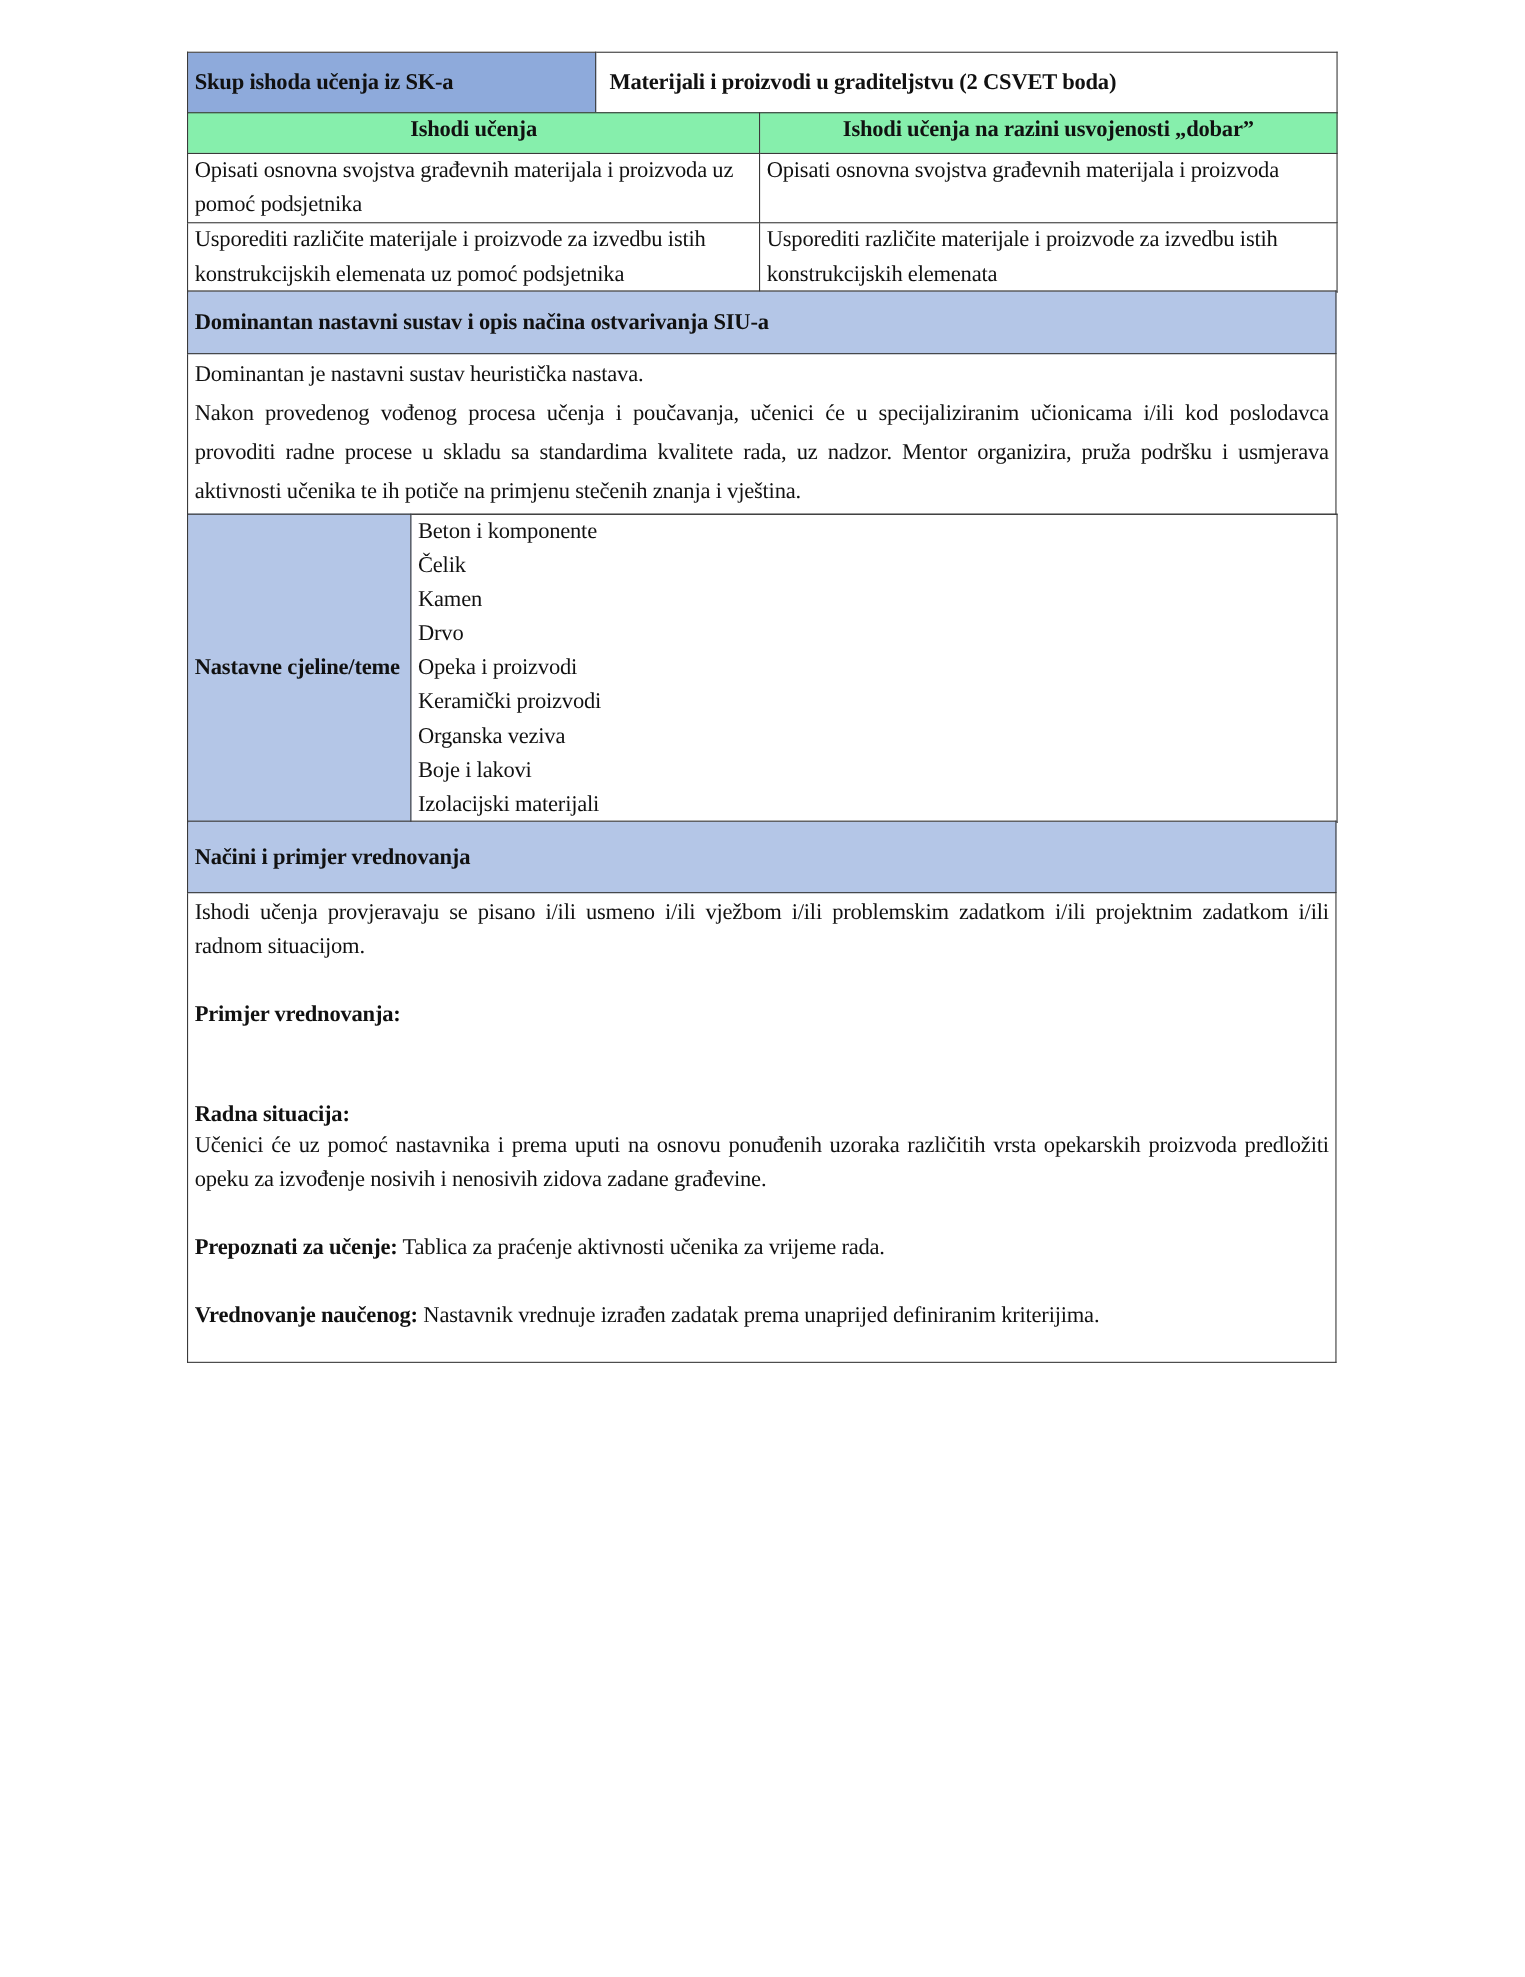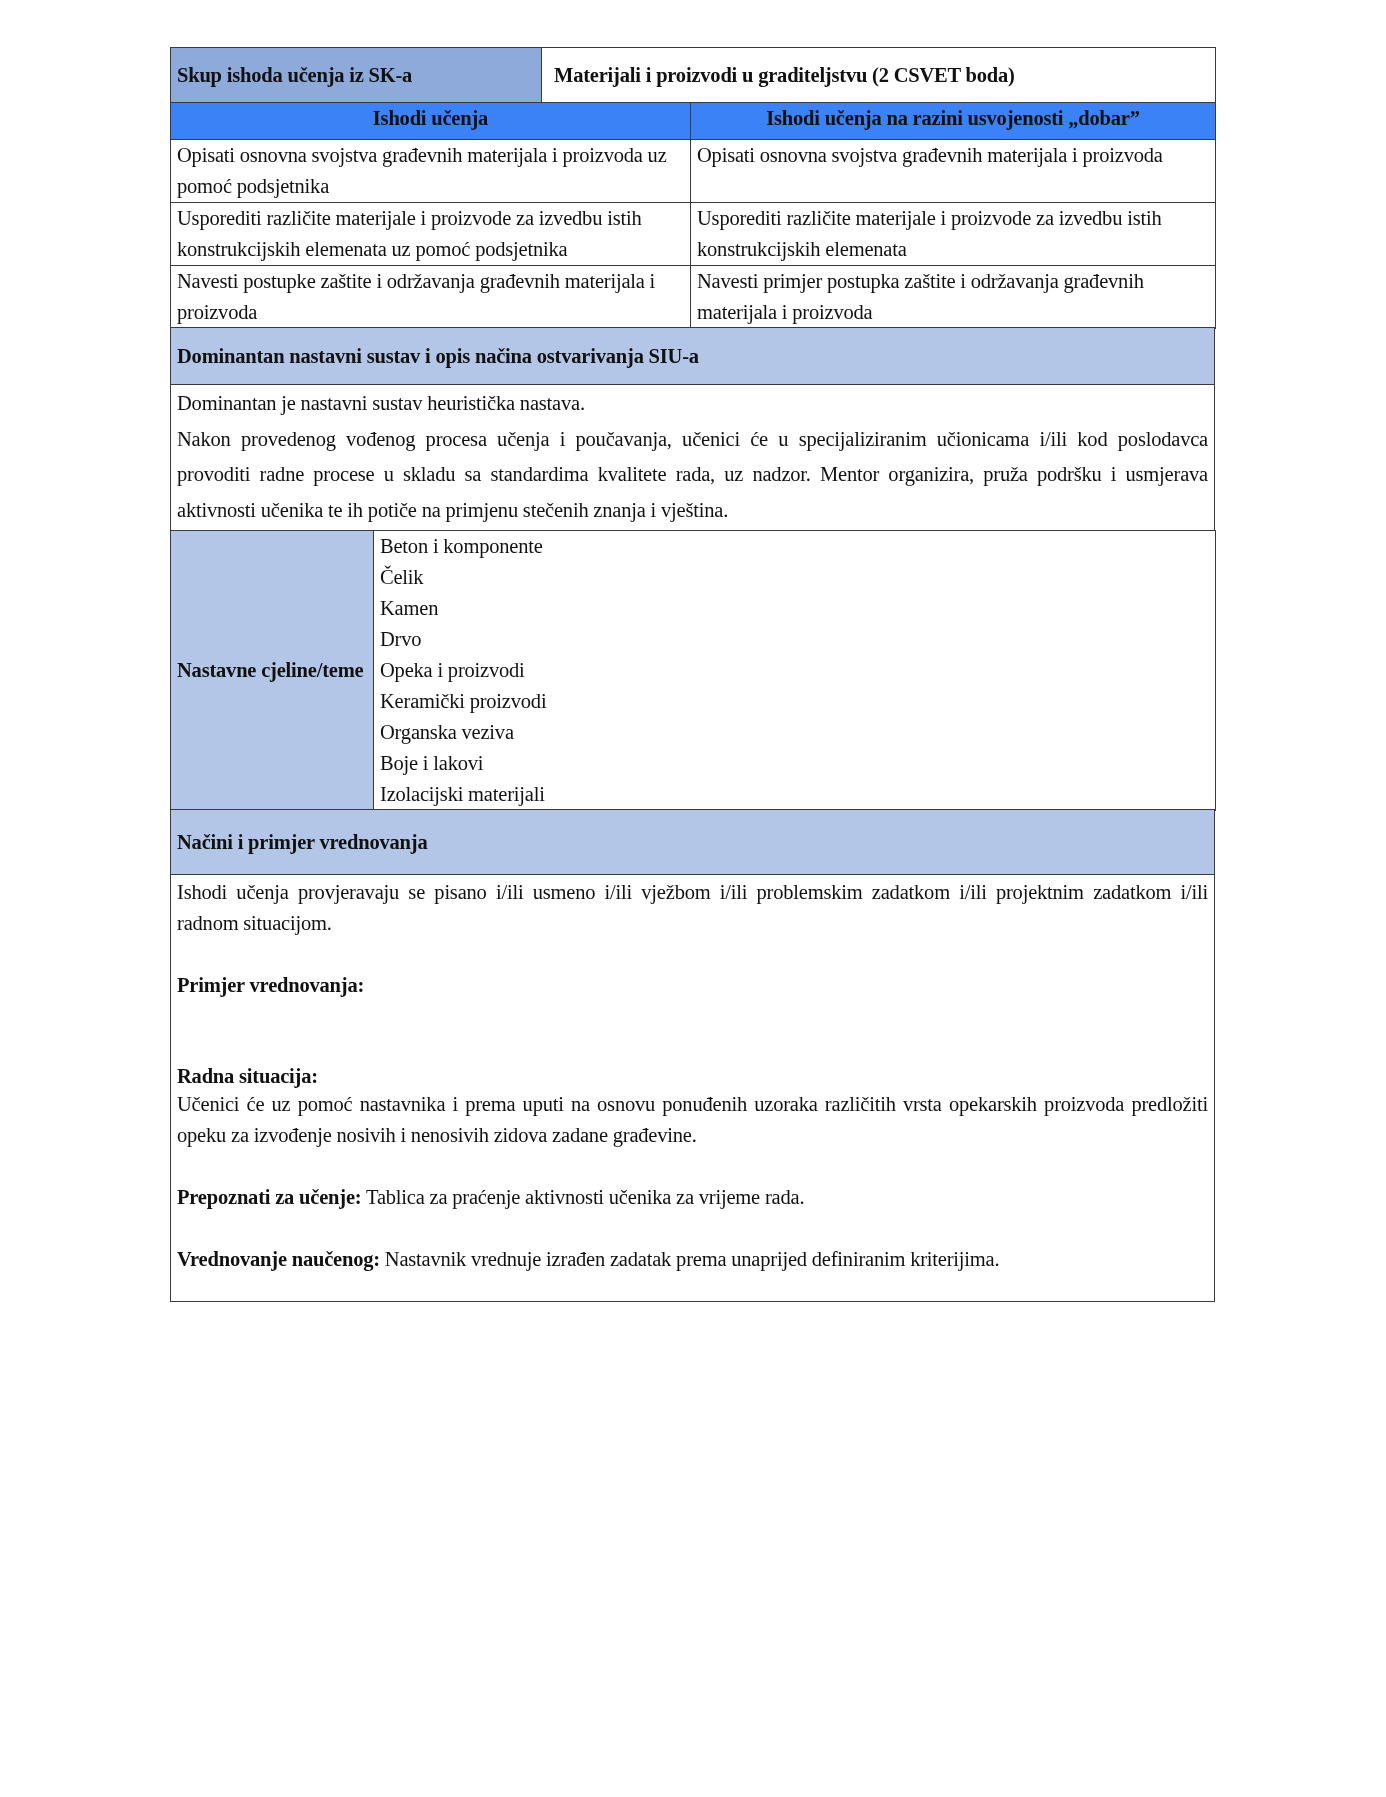--- a/index.html
+++ b/index.html
@@ -1,21 +1,21 @@
 <!DOCTYPE html>
 <html><head>
   <meta charset="utf-8">
   <style>
     html, body { margin: 0; padding: 0; background: #ffffff; }
     body { width: 1386px; height: 1797px; position: relative; font-family: "DejaVu Serif", "Liberation Serif", serif; color: #111; }
     .page { position: absolute; left: 170px; top: 47px; width: 1045px; }
     table { border-collapse: collapse; width: 1045px; table-layout: fixed; }
     td { border: 1.5px solid #3a3a3a; padding: 0 6px; vertical-align: top; font-size: 20.5px; line-height: 31px; font-family: "Liberation Serif", "DejaVu Serif", serif; letter-spacing: -0.2px; }
     .hdr-dark { background: #8eaadb; font-weight: bold; height: 54px; vertical-align: middle; }
-    .hdr-light { background: #3b82f6; font-weight: bold; }
+    .hdr-light { background: #86efac; font-weight: bold; }
     .title-cell { font-weight: bold; vertical-align: middle; padding-left: 12px; }
     .center { text-align: center; }
     .section-hdr { background: #b4c6e7; font-weight: bold; vertical-align: middle; }
     .justify { text-align: justify; }
     .para { margin: 0; }
     .topics-label { background: #b4c6e7; font-weight: bold; vertical-align: middle; line-height: 36px; }
     .topic { display: block; }
     .bold { font-weight: bold; }
     .gap { height: 31px; }
   </style>
@@ -47,24 +47,20 @@
       <td class="hdr-light center">Ishodi učenja</td>
       <td class="hdr-light center">Ishodi učenja na razini usvojenosti „dobar”</td>
     </tr>
     <tr>
       <td>Opisati osnovna svojstva građevnih materijala i proizvoda uz pomoć podsjetnika</td>
       <td>Opisati osnovna svojstva građevnih materijala i proizvoda</td>
     </tr>
     <tr>
       <td>Usporediti različite materijale i proizvode za izvedbu istih konstrukcijskih elemenata uz pomoć podsjetnika</td>
       <td>Usporediti različite materijale i proizvode za izvedbu istih konstrukcijskih elemenata</td>
-    </tr>
-    <tr>
-      <td>Navesti postupke zaštite i održavanja građevnih materijala i proizvoda</td>
-      <td>Navesti primjer postupka zaštite i održavanja građevnih materijala i proizvoda</td>
     </tr>
   </tbody>
     </table>
 
   <table style="margin-top:-1.5px">
     <tbody>
         <tr style="height:57px">
       <td class="section-hdr">Dominantan nastavni sustav i opis načina ostvarivanja SIU-a</td>
     </tr>
     <tr>

